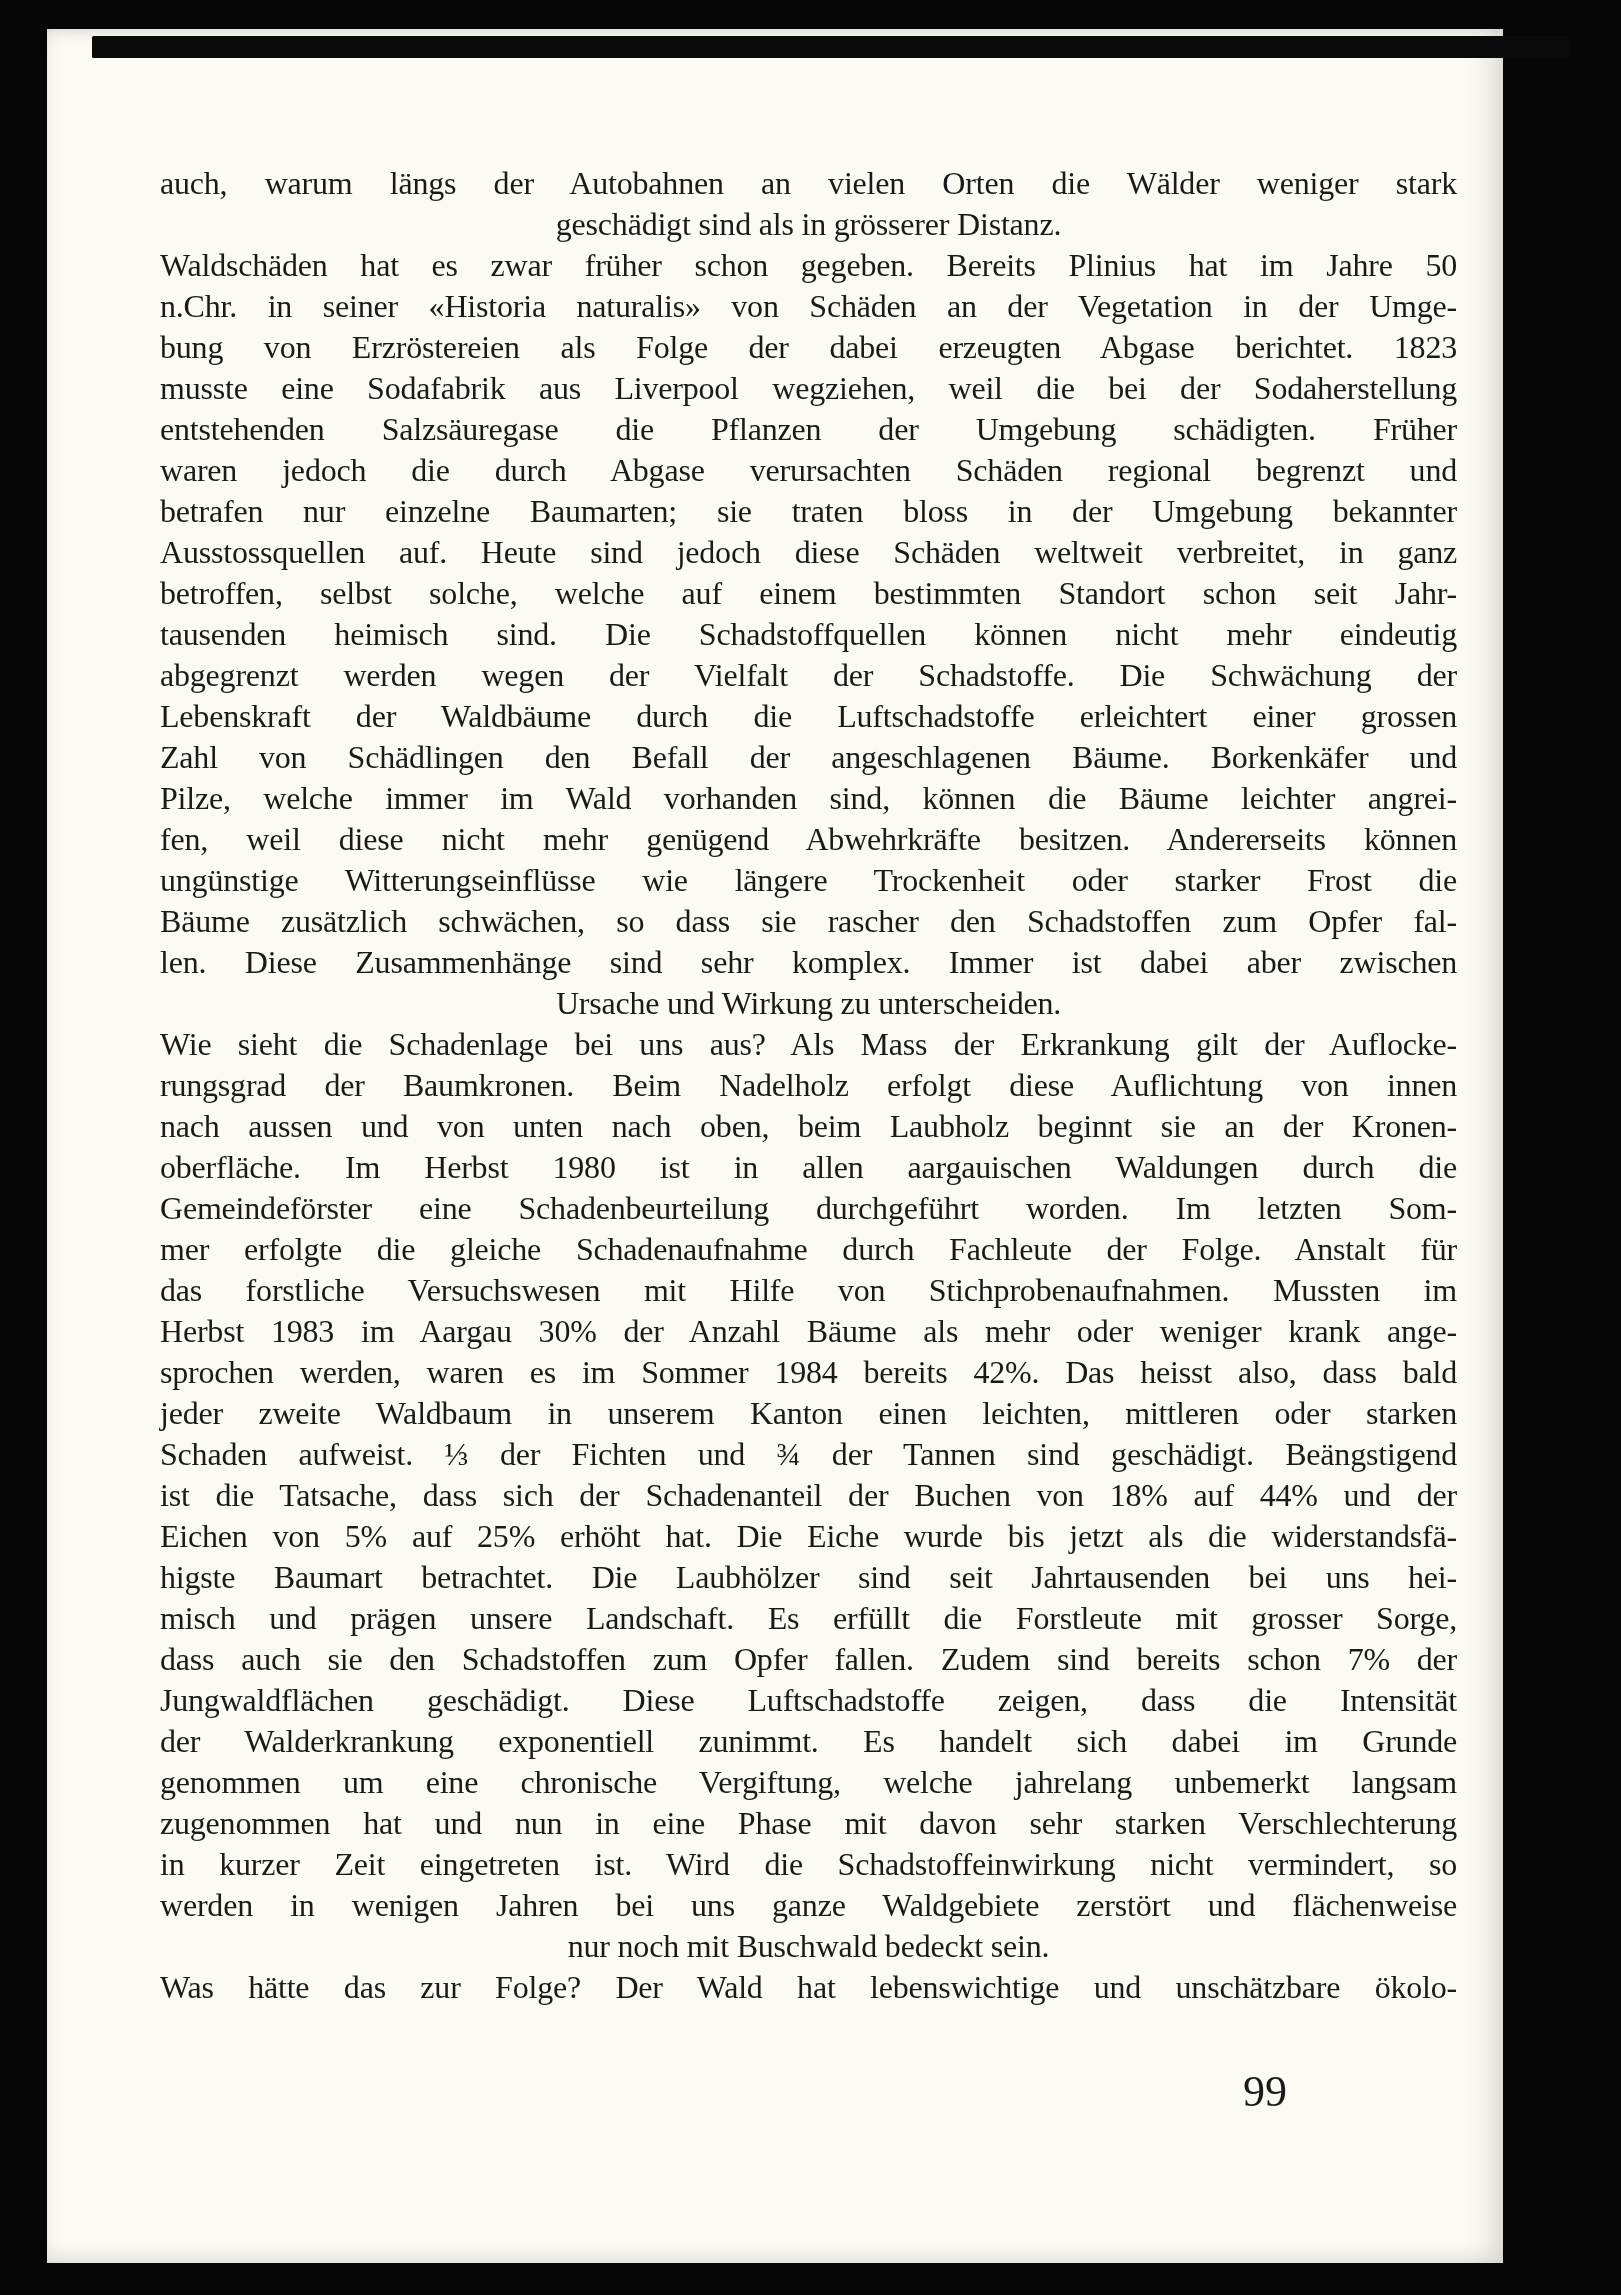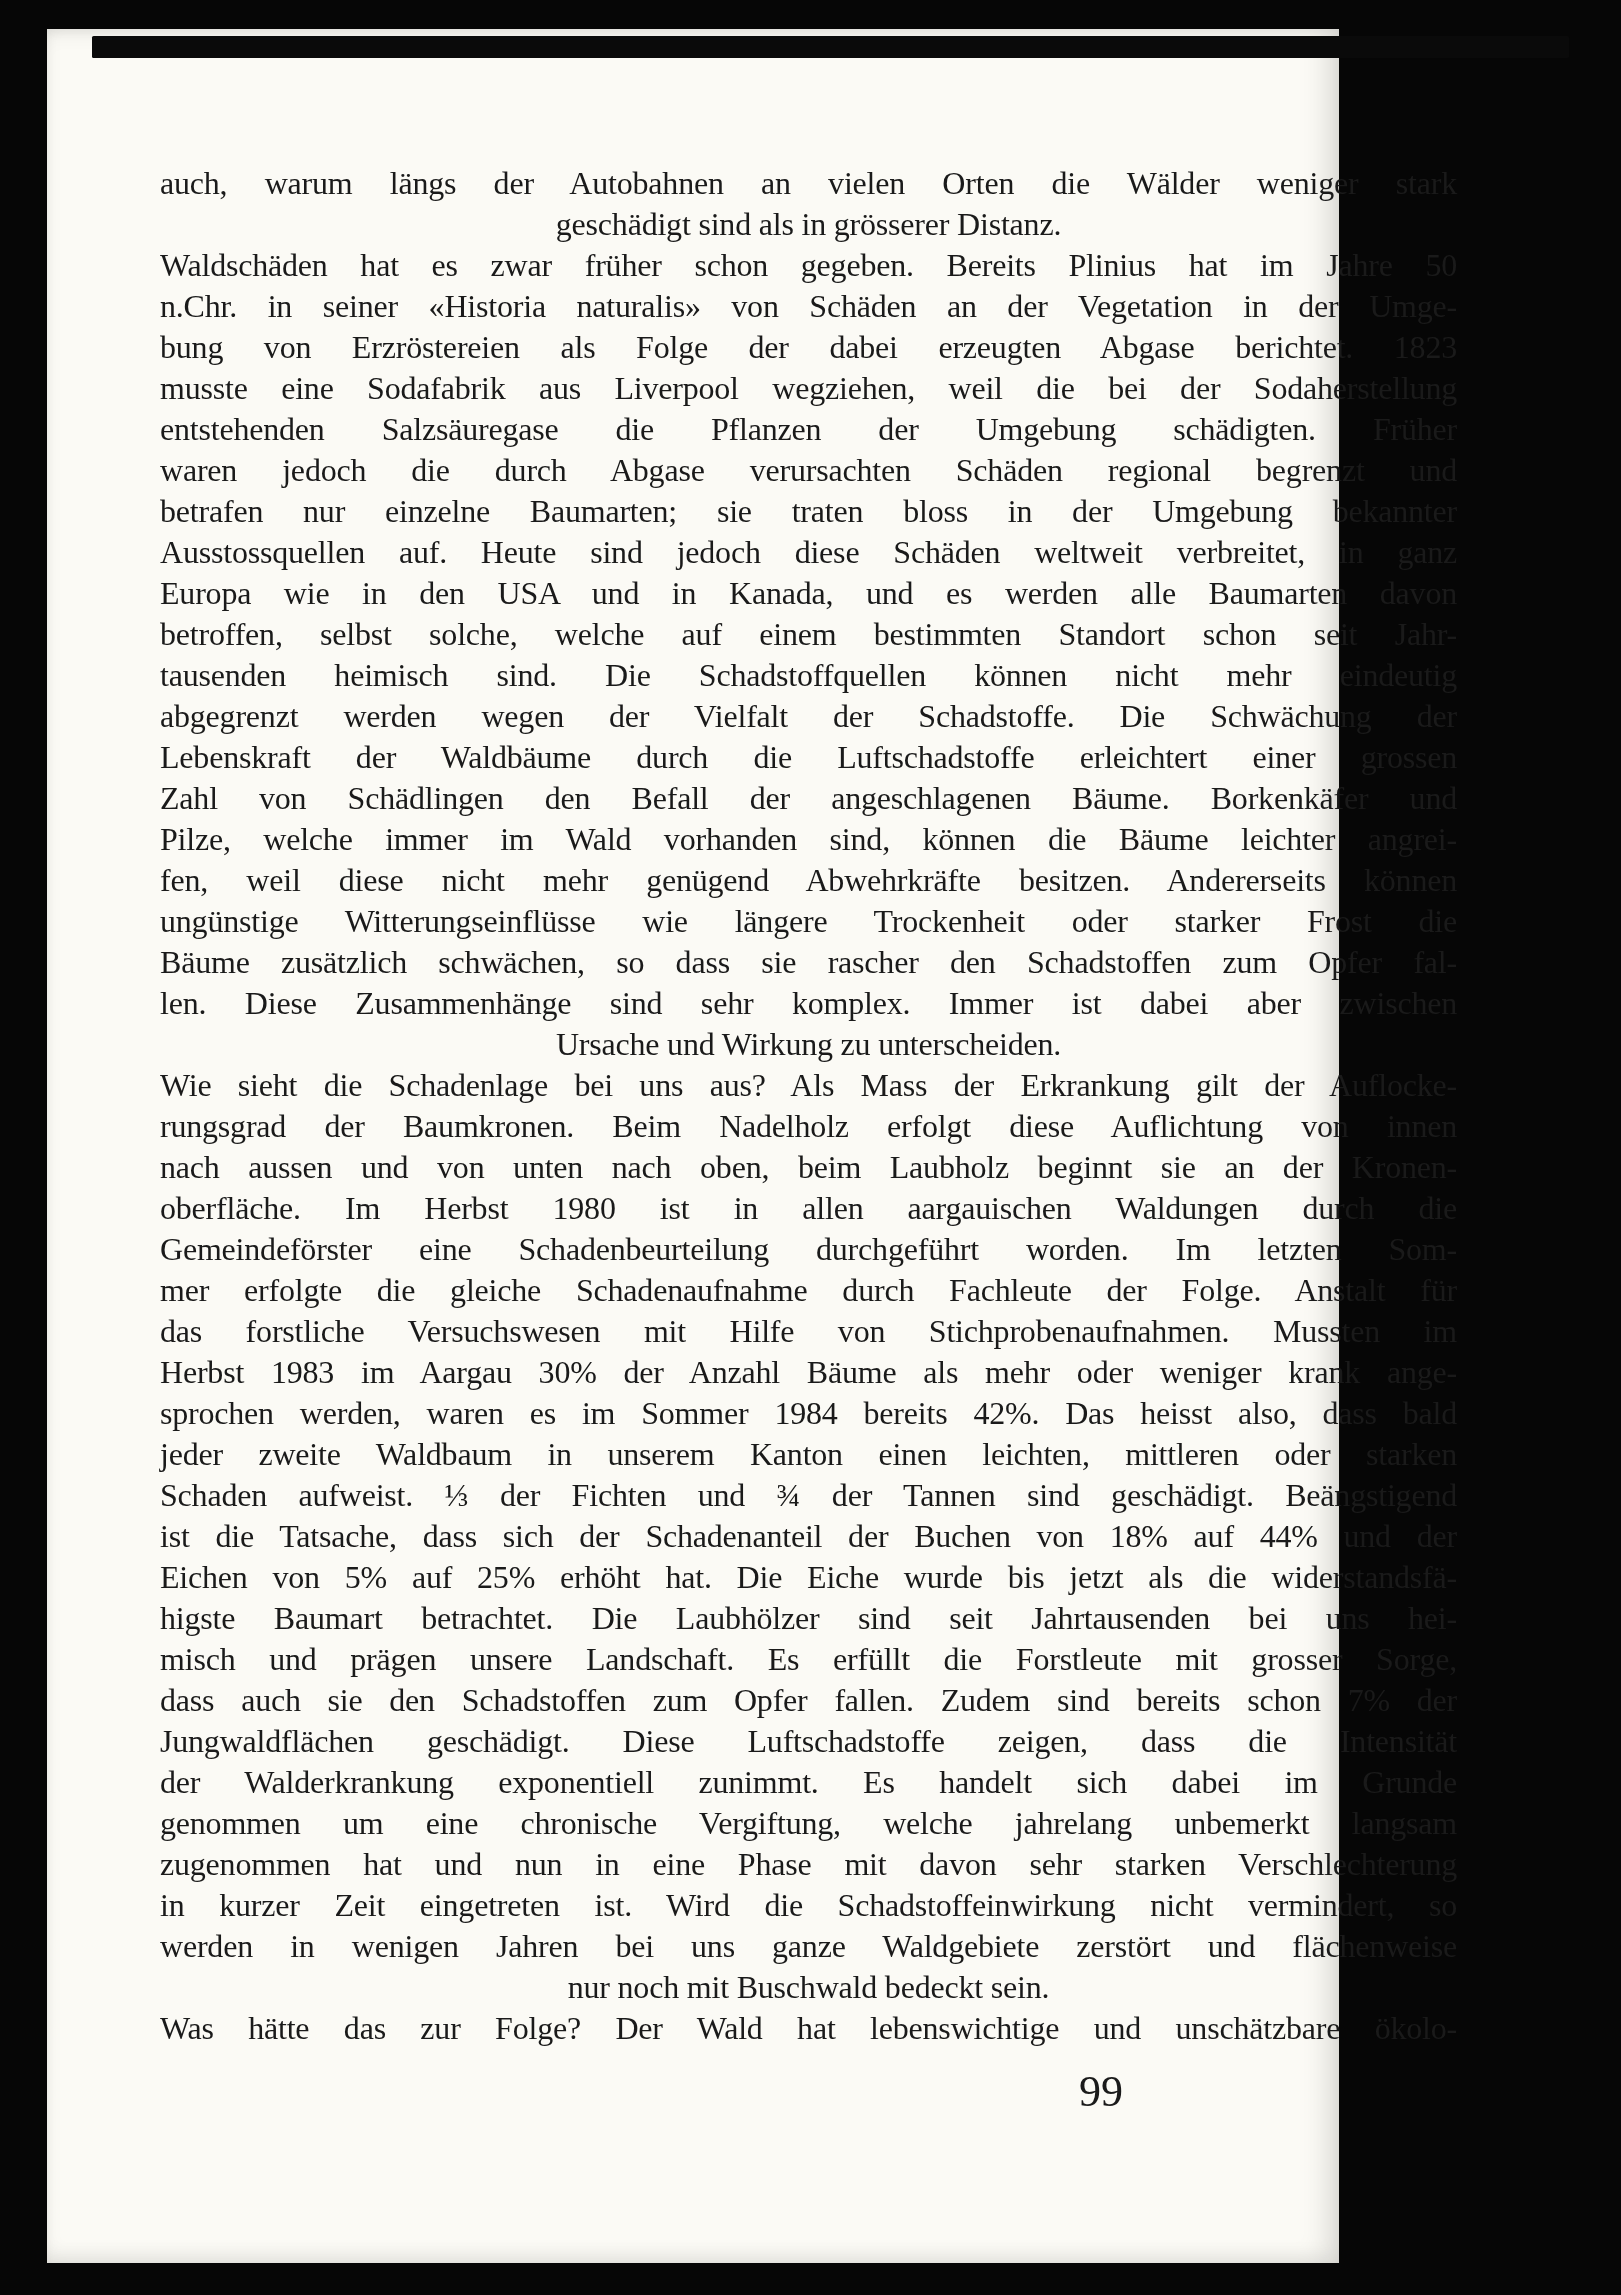--- a/index.html
+++ b/index.html
@@ -5,21 +5,21 @@
   * { margin: 0; padding: 0; box-sizing: border-box; }
   html, body { width: 1621px; height: 2295px; overflow: hidden; }
   body {
     position: relative;
     background: var(--scan_background, #060606);
     font-family: "Liberation Serif", "DejaVu Serif", serif;
   }
   .paper {
     position: absolute;
     left: 47px; top: 29px;
-    width: 1292px; height: 2234px;
+    width: 1456px; height: 2234px;
     background: var(--paper, #fbfaf5);
     box-shadow:
       inset -14.6px 0 23px rgba(0,0,0,0.10),
       inset 0 -8px 18px rgba(0,0,0,0.05),
       inset 0 4.9px 8px rgba(0,0,0,0.04);
   }
   .topbar {
     position: absolute;
     left: 45px; top: 7.3px;
     width: 1477px; height: 22px;
@@ -63,21 +63,20 @@
       </div>
       <div class="para">
         <div class="ln just">Waldschäden hat es zwar früher schon gegeben. Bereits Plinius hat im Jahre 50</div>
         <div class="ln just">n.Chr. in seiner «Historia naturalis» von Schäden an der Vegetation in der Umge-</div>
         <div class="ln just">bung von Erzröstereien als Folge der dabei erzeugten Abgase berichtet. 1823</div>
         <div class="ln just">musste eine Sodafabrik aus Liverpool wegziehen, weil die bei der Sodaherstellung</div>
         <div class="ln just">entstehenden Salzsäuregase die Pflanzen der Umgebung schädigten. Früher</div>
         <div class="ln just">waren jedoch die durch Abgase verursachten Schäden regional begrenzt und</div>
         <div class="ln just">betrafen nur einzelne Baumarten; sie traten bloss in der Umgebung bekannter</div>
         <div class="ln just">Ausstossquellen auf. Heute sind jedoch diese Schäden weltweit verbreitet, in ganz</div>
-        <div class="ln just">Europa wie in den USA und in Kanada, und es werden alle Baumarten davon</div>
         <div class="ln just">betroffen, selbst solche, welche auf einem bestimmten Standort schon seit Jahr-</div>
         <div class="ln just">tausenden heimisch sind. Die Schadstoffquellen können nicht mehr eindeutig</div>
         <div class="ln just">abgegrenzt werden wegen der Vielfalt der Schadstoffe. Die Schwächung der</div>
         <div class="ln just">Lebenskraft der Waldbäume durch die Luftschadstoffe erleichtert einer grossen</div>
         <div class="ln just">Zahl von Schädlingen den Befall der angeschlagenen Bäume. Borkenkäfer und</div>
         <div class="ln just">Pilze, welche immer im Wald vorhanden sind, können die Bäume leichter angrei-</div>
         <div class="ln just">fen, weil diese nicht mehr genügend Abwehrkräfte besitzen. Andererseits können</div>
         <div class="ln just">ungünstige Witterungseinflüsse wie längere Trockenheit oder starker Frost die</div>
         <div class="ln just">Bäume zusätzlich schwächen, so dass sie rascher den Schadstoffen zum Opfer fal-</div>
         <div class="ln just">len. Diese Zusammenhänge sind sehr komplex. Immer ist dabei aber zwischen</div>

